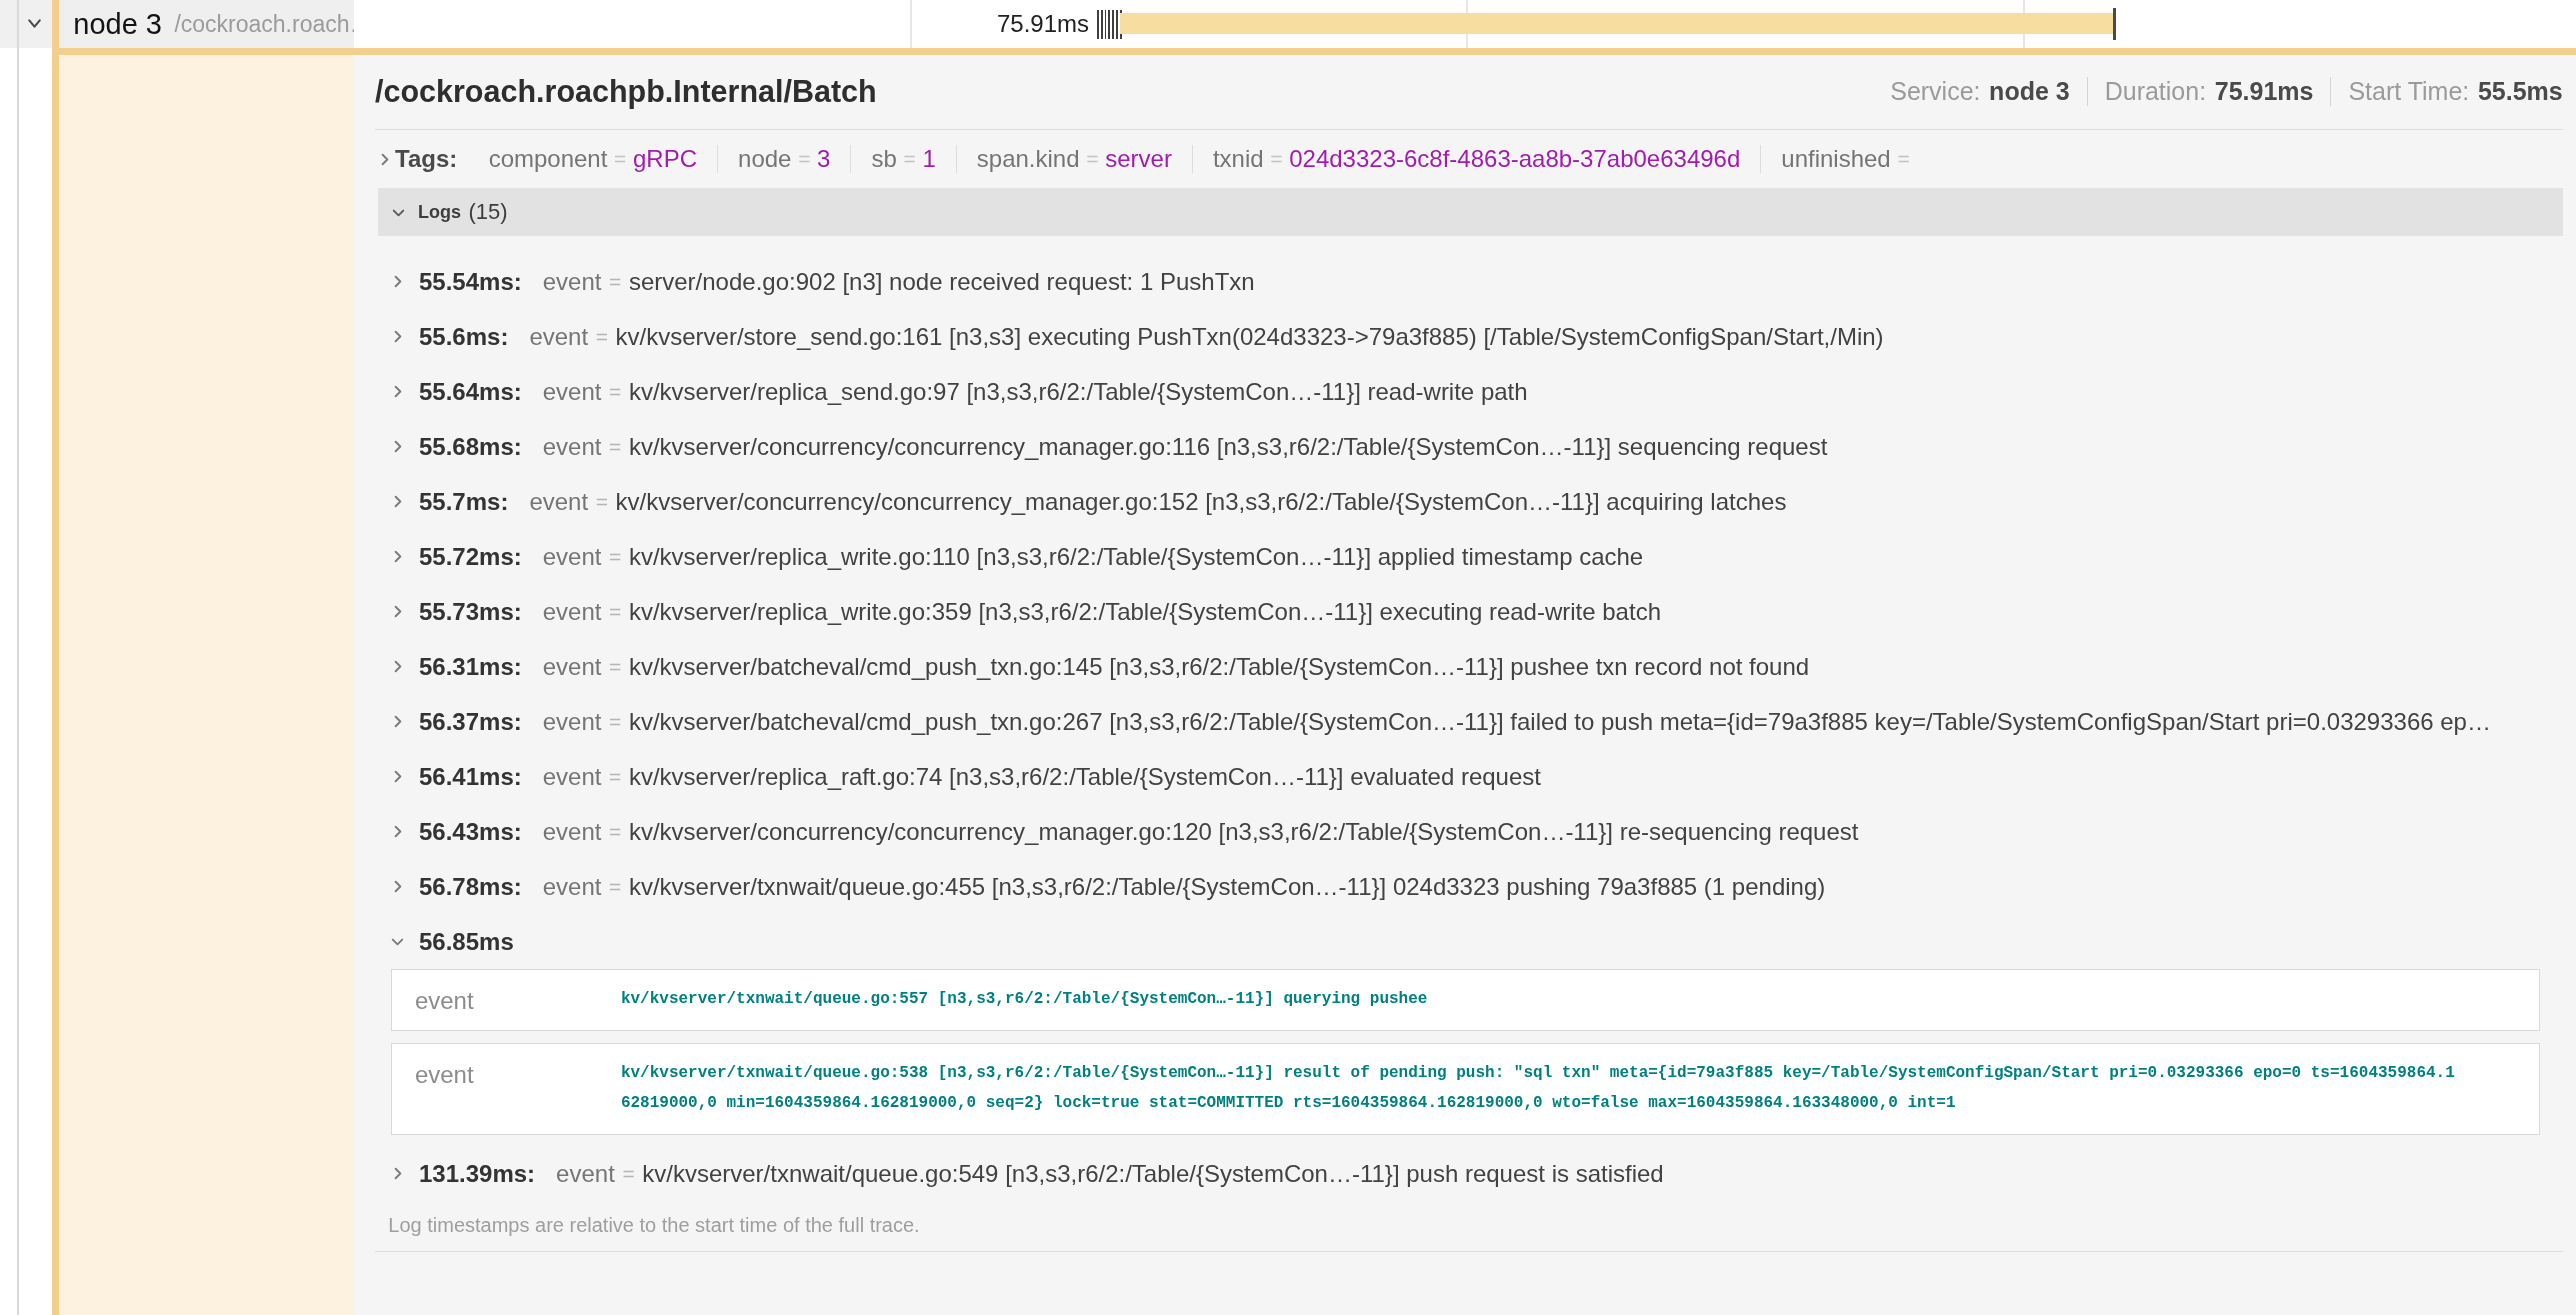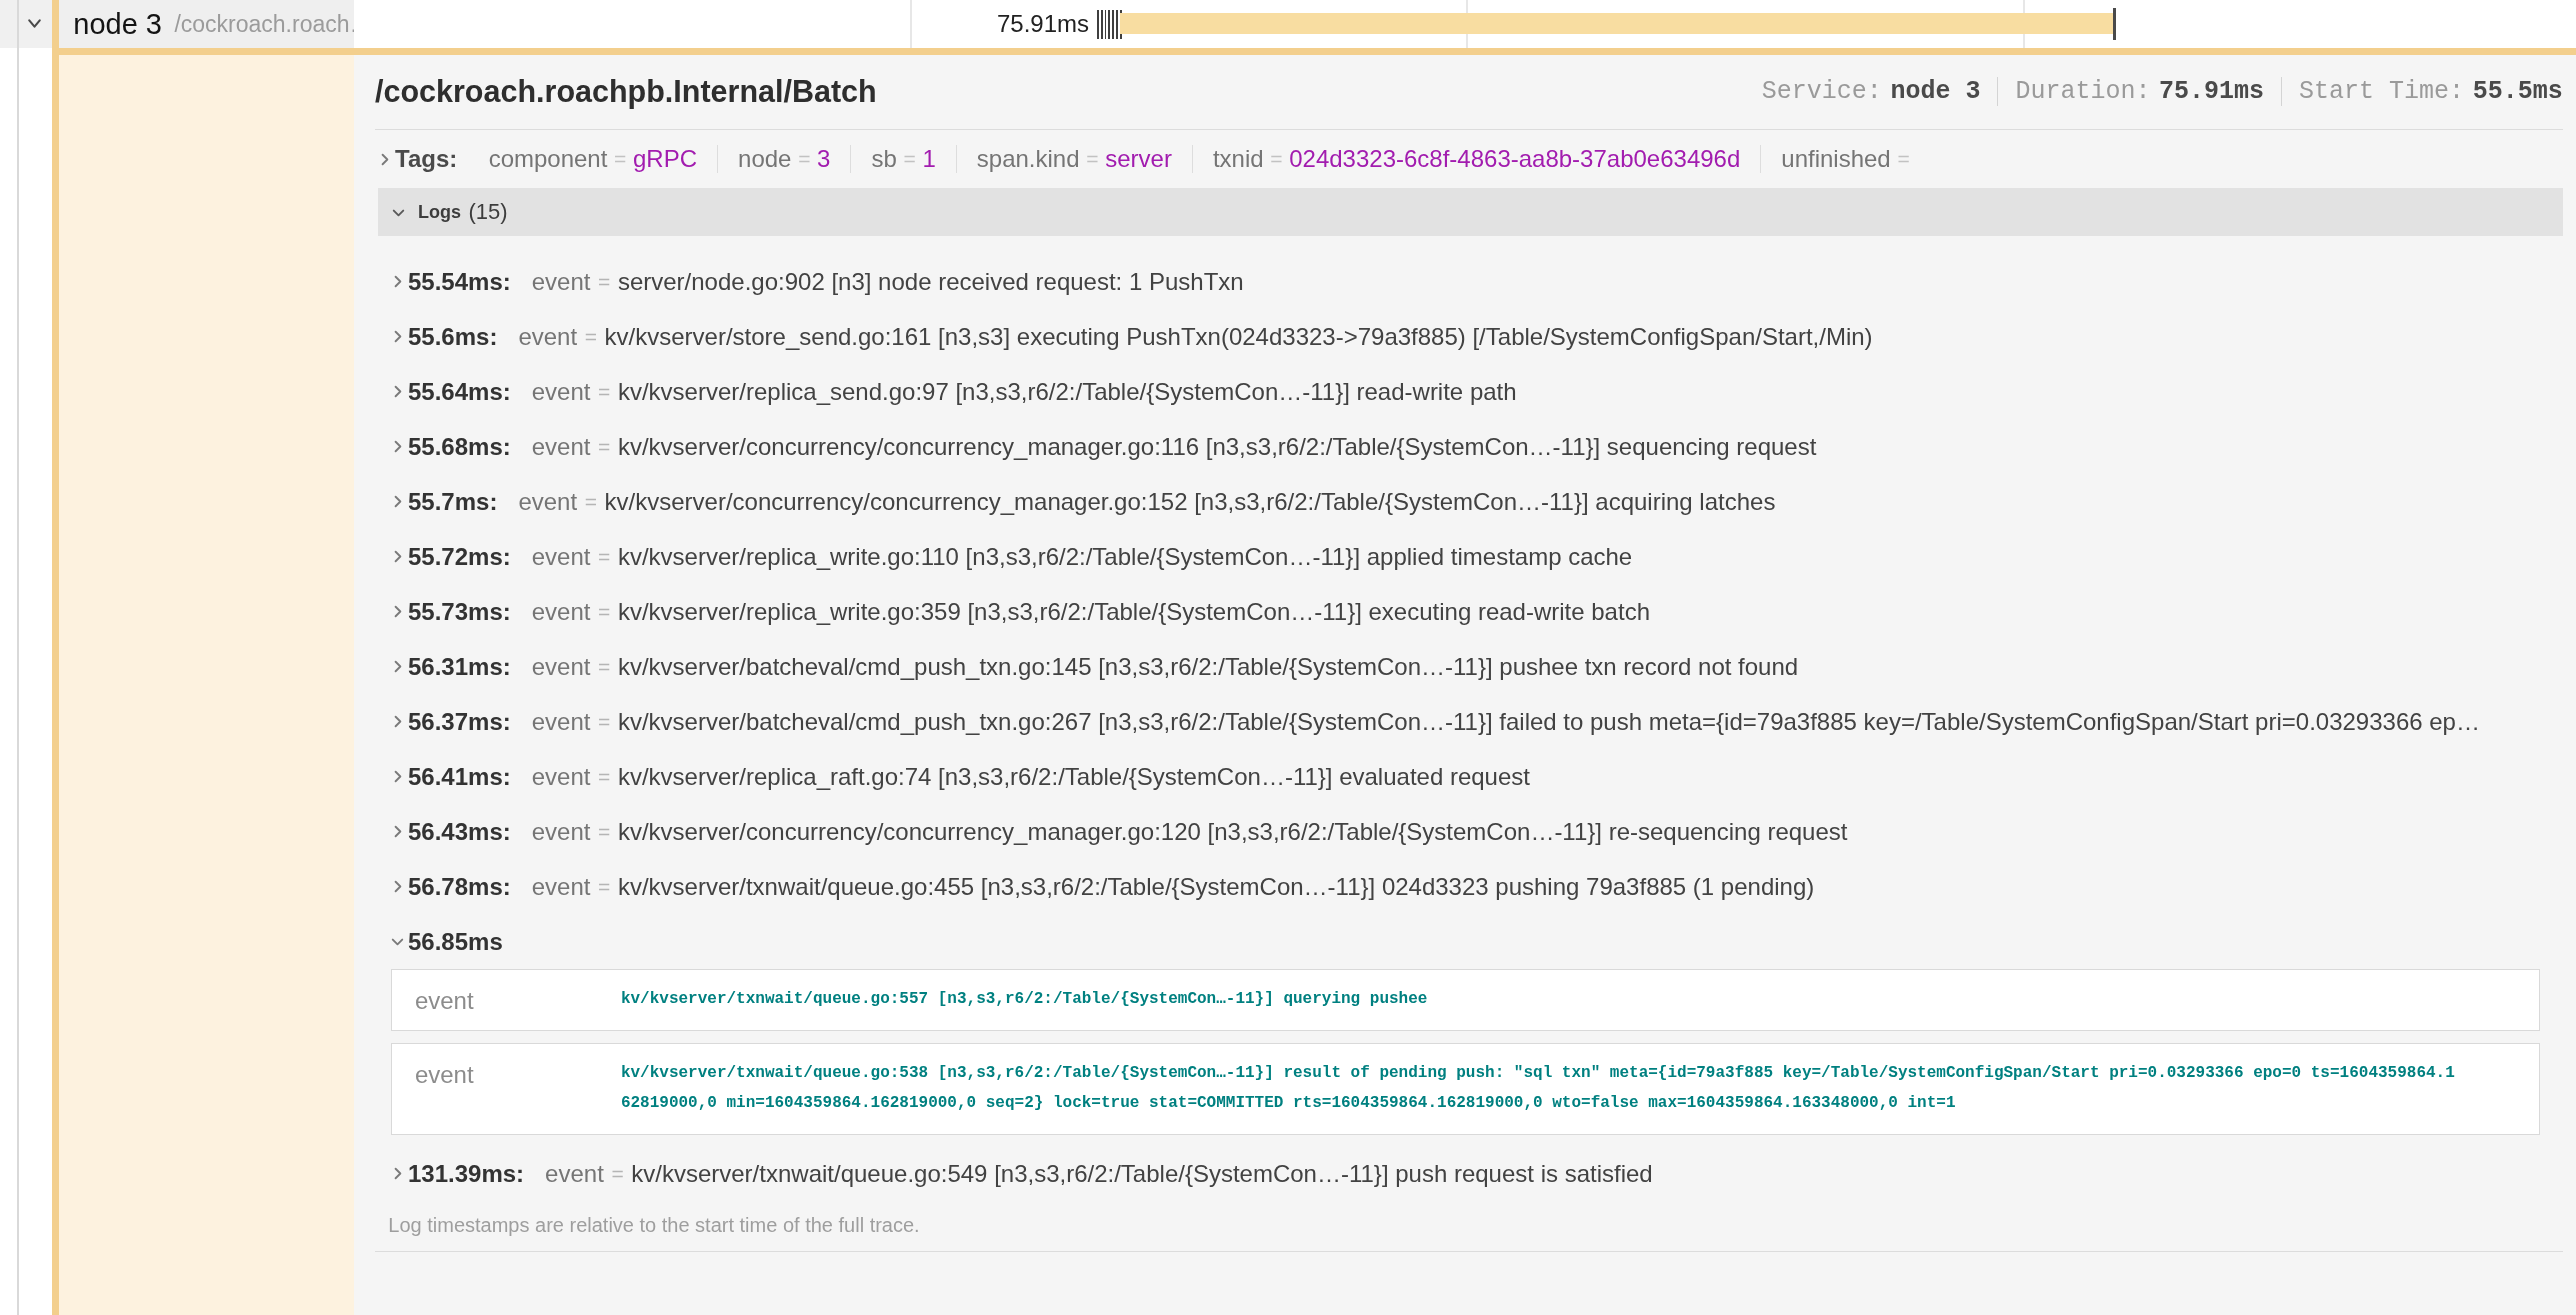--- a/index.html
+++ b/index.html
@@ -28,21 +28,21 @@
   .tick-cluster { position:absolute; left:1097px; top:9.5px; height:29px; display:flex; }
   .tick-cluster i { display:block; width:1.9px; height:29px; background:#3f3f3f; margin-right:1.9px; }
   .span-bar { position:absolute; left:1120px; top:13.3px; width:993px; height:21px; background:#f8dda1; cursor:pointer; }
   .end-tick { position:absolute; left:2113px; top:7.6px; width:2.9px; height:32px; background:#4a4a4a; }
 
   
   .panel { position:absolute; left:354px; top:54px; right:0; bottom:0; background:#f5f5f5; overflow:hidden; }
   .panel-header { height:76px; margin:0 13.3px 0 21px; border-bottom:1.9px solid #dcdcdc;
                   display:flex; align-items:center; }
   .panel-title { font-size:30.5px; font-weight:bold; color:#2e2e2e; flex:1 1 auto; white-space:nowrap; }
-  .hdr-stats { display:flex; align-items:center; font-size:25px; white-space:nowrap;font-family:Liberation Mono, monospace; }
+  .hdr-stats { display:flex; align-items:center; font-size:25px; white-space:nowrap; }
   .hdr-stats .lbl { color:#9a9a9a; margin-right:8.6px; }
   .hdr-stats .val { color:#4a4a4a; font-weight:bold; }
   .hdr-sep { width:0; border-left:1.9px solid #d4d4d4; height:29px; margin:0 17px; }
 
   .tags-row { height:58px; margin-left:21px; display:flex; align-items:center; font-size:24px; white-space:nowrap; }
   .tags-toggle { display:flex; align-items:center; cursor:pointer; }
   .tags-label { font-weight:bold; color:#4a4a4a; margin-left:1px; }
   .tag-list { display:flex; list-style:none; margin-left:11.4px; align-items:center; }
   .tag-item { padding:0 20px; border-right:1.9px solid #dddddd; display:flex; align-items:center; }
   .tag-item:last-child { border-right:none; }
@@ -51,21 +51,21 @@
   .tag-val { color:#a21caf; }
 
   .logs-bar { height:48px; margin:0 13.3px 0 24px; background:#e2e2e2; display:flex; align-items:center;
               padding-left:11.4px; cursor:pointer; }
   .logs-title { font-size:18px; font-weight:bold; color:#3d3d3d; margin-left:9.5px; }
   .logs-count { font-size:22px; color:#3d3d3d; margin-left:7.6px; font-weight:normal; }
 
   .logs-list { padding:18px 0 0 34px; }
   .log-row { height:55px; display:flex; align-items:center; font-size:24px; white-space:nowrap; cursor:pointer; overflow:hidden; }
   .log-row.expanded-hdr { height:55px; }
-  .log-time { font-weight:bold; color:#333; margin-left:1px; }
+  .log-time { font-weight:bold; color:#333; margin-left:12px; }
   .log-key { color:#757575; margin-left:21px; }
   .log-eq  { color:#b5b5b5; margin:0 7.6px; font-size:21px; }
   .log-val { color:#424242; }
 
   .event-box { width:2149px; margin:0 0 11.4px 2.9px; background:#ffffff; border:1px solid #d9d9d9;
                display:flex; align-items:flex-start; padding:15.3px 0 15.3px 23px; }
   .event-box .field-key { width:206px; flex:0 0 206px; font-size:24px; color:#8c8c8c; padding-top:1.9px; }
   .event-box .field-val { font-family:"Liberation Mono", monospace; font-size:16px; font-weight:bold;
                           line-height:29.6px; color:#008080; width:1840px; word-break:break-all; white-space:pre-wrap; }
 

